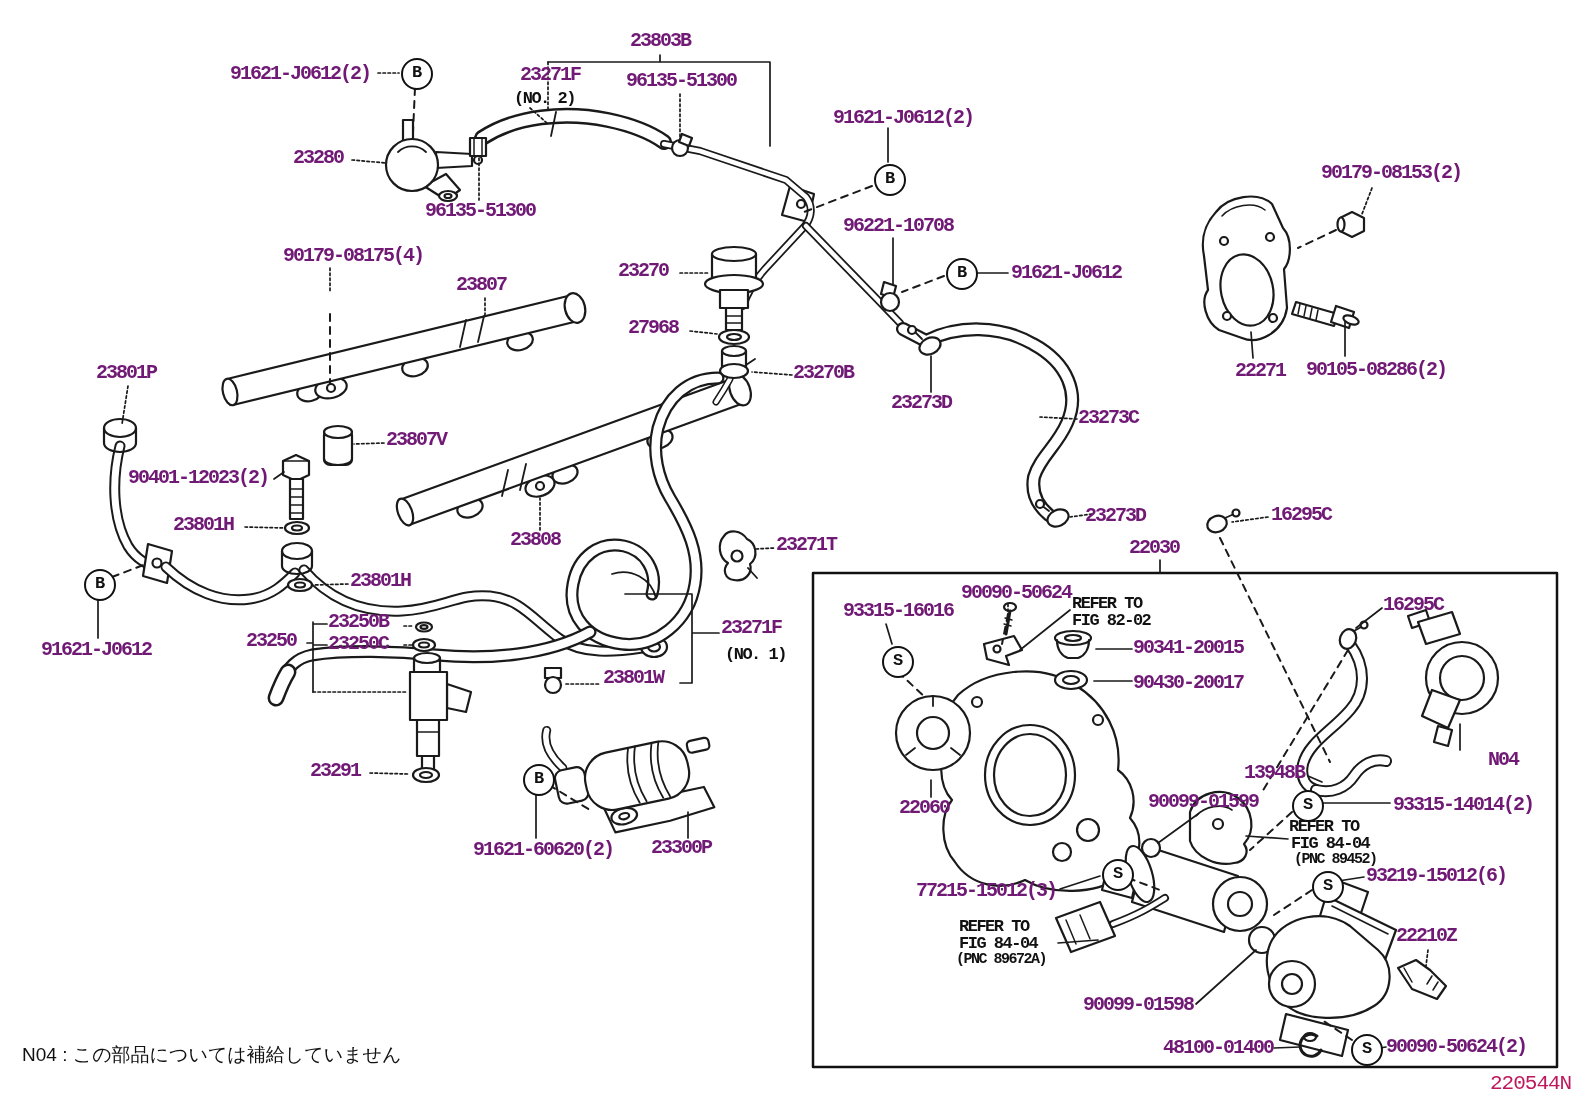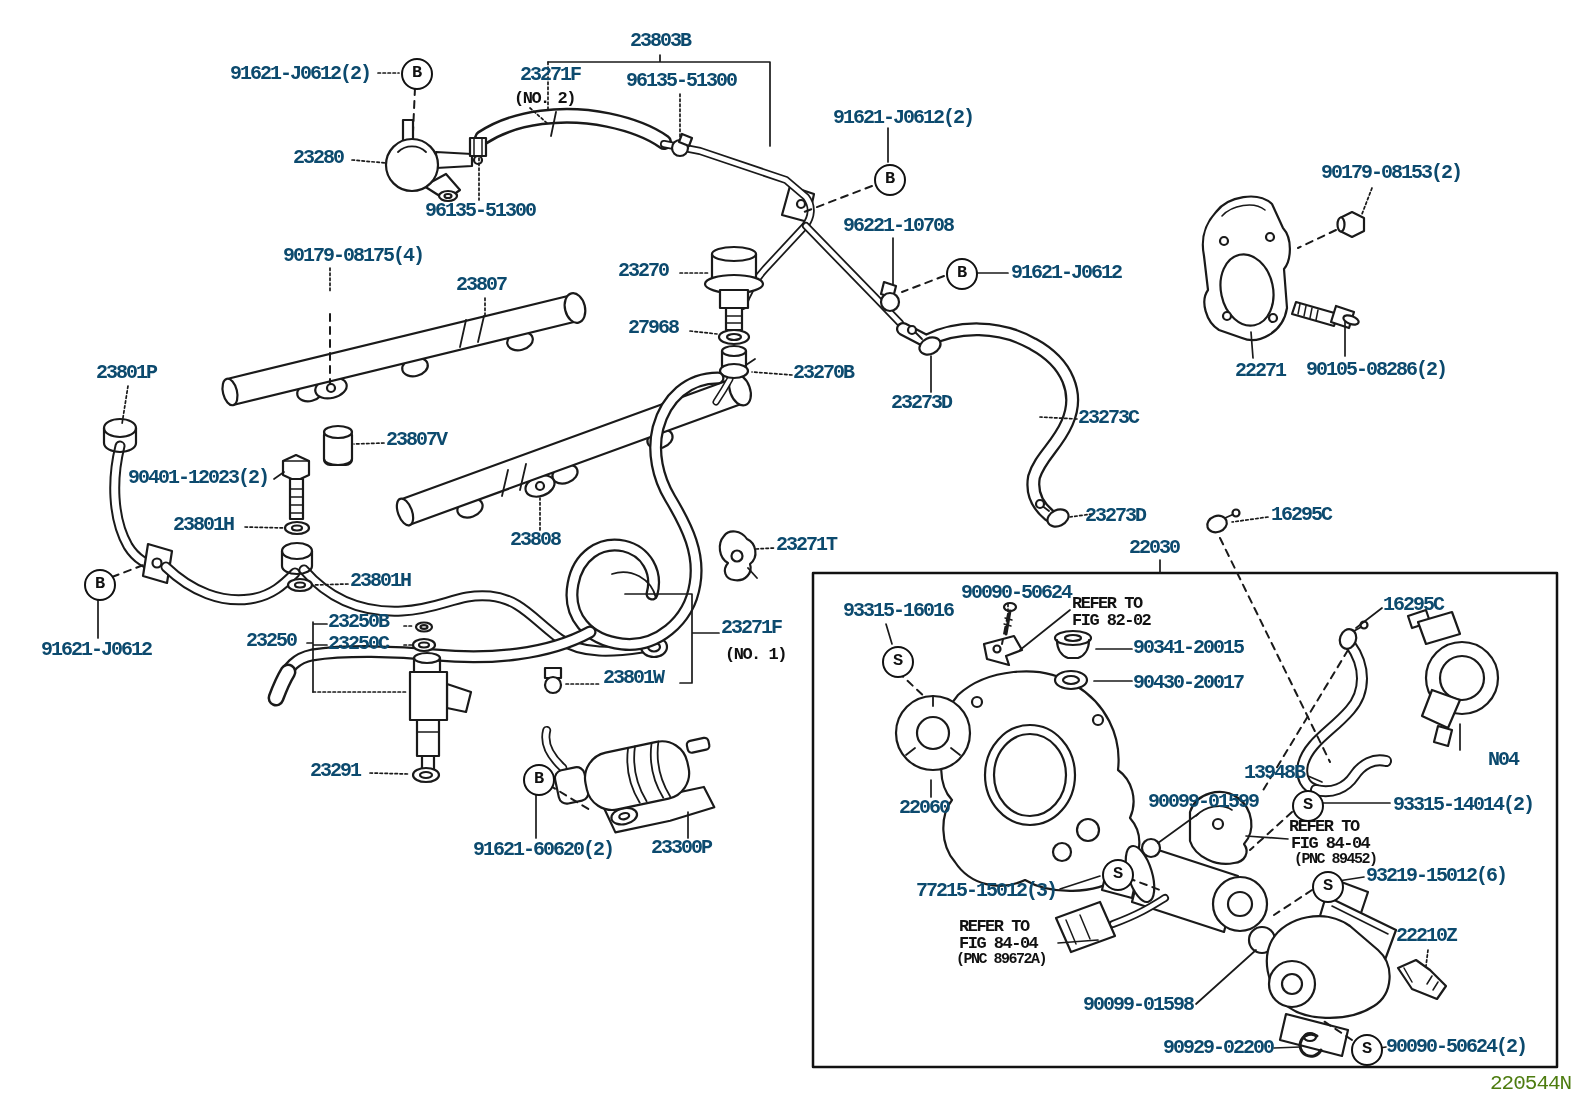--- a/index.html
+++ b/index.html
@@ -5,21 +5,21 @@
   html,body { margin:0; padding:0; background:#fff; }
   #canvas {
     position:relative; width:1592px; height:1099px; background:#fff;
     font-family:"Liberation Mono","DejaVu Sans Mono",monospace; color:#111;
     overflow:hidden;
   }
   #art { position:absolute; left:0; top:0; }
   .lbl {
     position:absolute; white-space:nowrap;
     font:bold 20px "Liberation Mono","DejaVu Sans Mono",monospace;
-    letter-spacing:-2px; line-height:20px; color:#0c4a6e;
+    letter-spacing:-2px; line-height:20px; color:#701a75;
   }
   .lbl-sm {
     position:absolute; white-space:nowrap;
     font:bold 17px "Liberation Mono","DejaVu Sans Mono",monospace;
     letter-spacing:-1.5px; line-height:17px; color:#111;
   }
   .lbl-xs {
     position:absolute; white-space:nowrap;
     font:bold 15px "Liberation Mono","DejaVu Sans Mono",monospace;
     letter-spacing:-1.5px; line-height:16px; color:#111;
@@ -31,21 +31,21 @@
     line-height:25px; color:#111;
   }
   .note {
     position:absolute; white-space:nowrap;
     font:19px "Liberation Sans","DejaVu Sans",sans-serif;
     line-height:21px; color:#111;
   }
   .docnum {
     position:absolute; white-space:nowrap;
     font:21px "Liberation Mono","DejaVu Sans Mono",monospace;
-    letter-spacing:-1px; color:#4d7c0f;
+    letter-spacing:-1px; color:#be185d;
   }
 </style>
 </head>
 <body>
 
 <div id="canvas">
 
 <svg id="art" width="1592" height="1099" viewBox="0 0 1592 1099" stroke-linecap="round" stroke-linejoin="round">
 
   <rect x="813" y="573" width="744" height="494" fill="none" stroke="#111" stroke-width="2.5"></rect>
@@ -498,29 +498,30 @@
 <div class="lbl-sm" style="left:1289px;top:818px">REFER TO</div>
 <div class="lbl-sm" style="left:1291px;top:835px">FIG 84-04</div>
 <div class="lbl-xs" style="left:1294px;top:852px">(PNC 89452)</div>
 <div class="lbl" style="left:1366px;top:866px">93219-15012(6)</div>
 <div class="lbl" style="left:916px;top:881px">77215-15012(3)</div>
 <div class="lbl-sm" style="left:959px;top:918px">REFER TO</div>
 <div class="lbl-sm" style="left:959px;top:935px">FIG 84-04</div>
 <div class="lbl-xs" style="left:956px;top:952px">(PNC 89672A)</div>
 <div class="lbl" style="left:1396px;top:926px">22210Z</div>
 <div class="lbl" style="left:1083px;top:995px">90099-01598</div>
-<div class="lbl" style="left:1163px;top:1038px">90929-02200</div>
+<div class="lbl" style="left:1163px;top:1038px">48100-01400</div>
 <div class="lbl" style="left:1386px;top:1037px">90090-50624(2)</div>
 
 <div class="badge" style="left:401px;top:58px">B</div>
 <div class="badge" style="left:874px;top:164px">B</div>
 <div class="badge" style="left:946px;top:258px">B</div>
 <div class="badge" style="left:84px;top:569px">B</div>
 <div class="badge" style="left:523px;top:764px">B</div>
 <div class="badge" style="left:882px;top:646px">S</div>
 <div class="badge" style="left:1292px;top:790px">S</div>
 <div class="badge" style="left:1312px;top:871px">S</div>
 <div class="badge" style="left:1102px;top:859px">S</div>
 <div class="badge" style="left:1351px;top:1034px">S</div>
 
+<div class="note" style="left:22px;top:1044px">N04 : この部品については補給していません</div>
 <div class="docnum" style="left:1490px;top:1072px">220544N</div>
 
 </div>
 
 </body></html>

